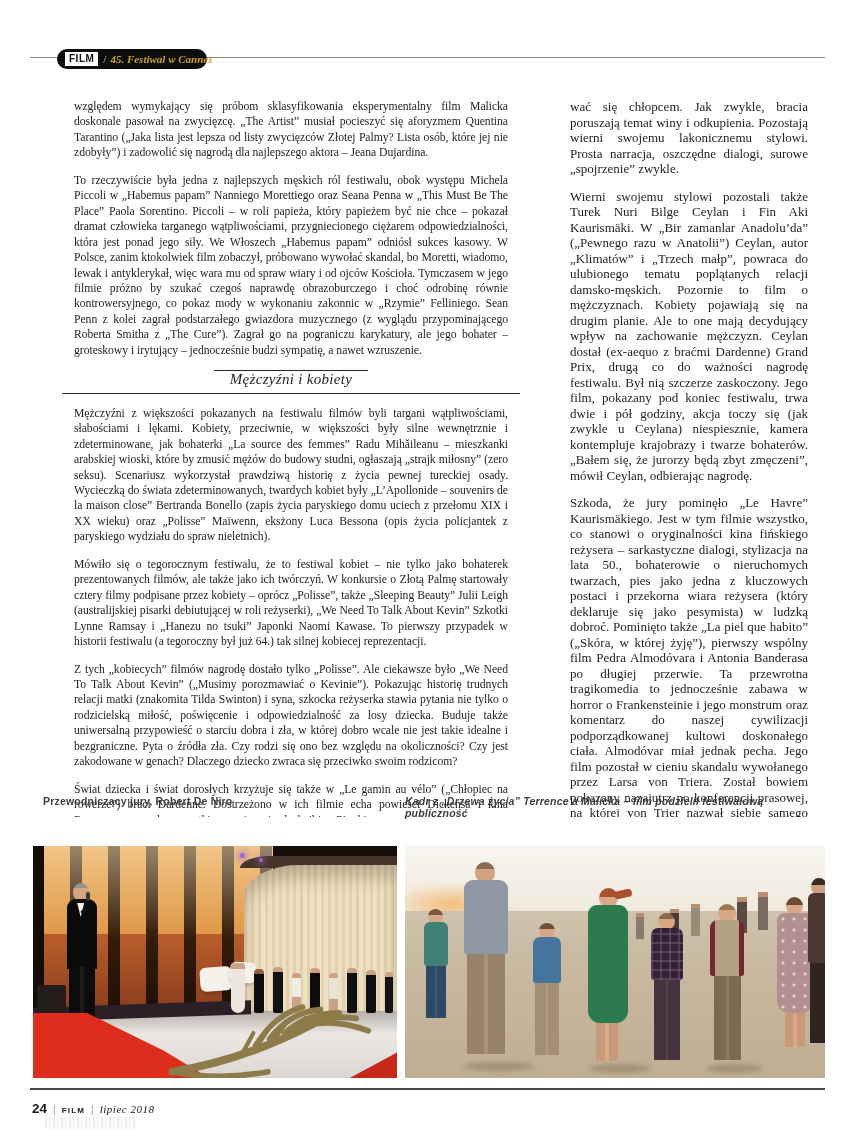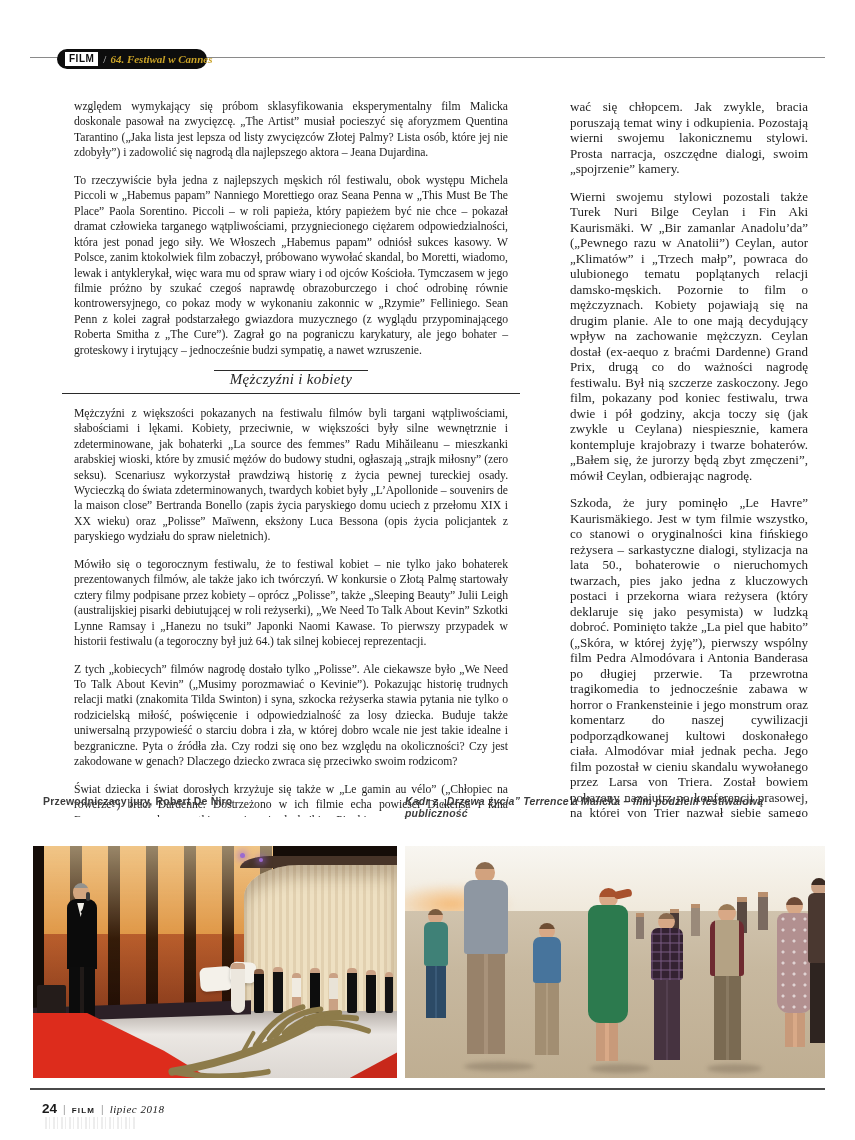--- a/index.html
+++ b/index.html
@@ -81,55 +81,55 @@
      background:radial-gradient(closest-side,rgba(246,176,96,.8),rgba(246,176,96,0));filter:blur(3px);}
   .pr-sand{left:0;top:28%;width:100%;height:72%;
      background:linear-gradient(180deg,#d0c3ad 0%,#c7b89f 35%,#bfae92 100%);}
   .person{position:absolute;}
   .p-head{position:absolute;border-radius:50%;}
   .p-body{position:absolute;}
   .shadow{position:absolute;background:rgba(60,45,30,.22);border-radius:50%;filter:blur(2px);}
 
   
   .bottom-rule{position:absolute;left:30px;top:1088px;width:795px;height:2px;background:#4a4a4a;}
-  .footer{position:absolute;left:42px;top:1101px;display:flex;align-items:baseline;gap:6px;
+  .footer{position:absolute;left:32px;top:1101px;display:flex;align-items:baseline;gap:6px;
           font-family:"Liberation Sans",sans-serif;color:#1a1a1a;}
   .f-page{font-weight:bold;font-size:13.5px;}
   .f-div{color:#9a9a9a;font-size:10px;}
   .f-mag{font-weight:bold;font-size:8px;letter-spacing:1.2px;}
   .f-issue{font-family:"Liberation Serif",serif;font-style:italic;font-size:11px;letter-spacing:.5px;}
   .barcode{position:absolute;left:45px;top:1117px;width:90px;height:12px;opacity:.18;
      background:repeating-linear-gradient(90deg,#9a9a9a 0 2px,#ffffff 2px 4px,#9a9a9a 4px 5px,#ffffff 5px 8px);}
 </style>
 </head>
 <body>
 
 <div class="page">
 
   <div class="top-rule"></div>
   <div class="header-pill">
     <span class="brand-box">FILM</span>
     <span class="pill-slash">/</span>
-    <span class="pill-section">64. Festiwal w Cannes</span>
+    <span class="pill-section">45. Festiwal w Cannes</span>
   </div>
 
   <div class="article">
     <div class="col col1">
       <p class="para">względem wymykający się próbom sklasyfikowania eksperymentalny film Malicka doskonale pasował na zwycięzcę. „The Artist” musiał pocieszyć się aforyzmem Quentina Tarantino („Jaka lista jest lepsza od listy zwycięzców Złotej Palmy? Lista osób, które jej nie zdobyły”) i zadowolić się nagrodą dla najlepszego aktora – Jeana Dujardina.</p>
       <p class="para">To rzeczywiście była jedna z najlepszych męskich ról festiwalu, obok występu Michela Piccoli w „Habemus papam” Nanniego Morettiego oraz Seana Penna w „This Must Be The Place” Paola Sorentino. Piccoli – w roli papieża, który papieżem być nie chce – pokazał dramat człowieka targanego wątpliwościami, przygniecionego ciężarem odpowiedzialności, która jest ponad jego siły. We Włoszech „Habemus papam” odniósł sukces kasowy. W Polsce, zanim ktokolwiek film zobaczył, próbowano wywołać skandal, bo Moretti, wiadomo, lewak i antyklerykał, więc wara mu od spraw wiary i od ojców Kościoła. Tymczasem w jego filmie próżno by szukać czegoś naprawdę obrazoburczego i choć odrobinę równie kontrowersyjnego, co pokaz mody w wykonaniu zakonnic w „Rzymie” Felliniego. Sean Penn z kolei zagrał podstarzałego gwiazdora muzycznego (z wyglądu przypominającego Roberta Smitha z „The Cure”). Zagrał go na pograniczu karykatury, ale jego bohater – groteskowy i irytujący – jednocześnie budzi sympatię, a nawet wzruszenie.</p>
       <div class="sec-head">
         <span class="sec-head-inner">Mężczyźni i kobiety</span>
       </div>
       <p class="para">Mężczyźni z większości pokazanych na festiwalu filmów byli targani wątpliwościami, słabościami i lękami. Kobiety, przeciwnie, w większości były silne wewnętrznie i zdeterminowane, jak bohaterki „La source des femmes” Radu Mihăileanu – mieszkanki arabskiej wioski, które by zmusić mężów do budowy studni, ogłaszają „strajk miłosny” (zero seksu). Scenariusz wykorzystał prawdziwą historię z życia pewnej tureckiej osady. Wycieczką do świata zdeterminowanych, twardych kobiet były „L’Apollonide – souvenirs de la maison close” Bertranda Bonello (zapis życia paryskiego domu uciech z przełomu XIX i XX wieku) oraz „Polisse” Maïwenn, eksżony Luca Bessona (opis życia policjantek z paryskiego wydziału do spraw nieletnich).</p>
       <p class="para">Mówiło się o tegorocznym festiwalu, że to festiwal kobiet – nie tylko jako bohaterek prezentowanych filmów, ale także jako ich twórczyń. W konkursie o Złotą Palmę startowały cztery filmy podpisane przez kobiety – oprócz „Polisse”, także „Sleeping Beauty” Julii Leigh (australijskiej pisarki debiutującej w roli reżyserki), „We Need To Talk About Kevin” Szkotki Lynne Ramsay i „Hanezu no tsuki” Japonki Naomi Kawase. To pierwszy przypadek w historii festiwalu (a tegoroczny był już 64.) tak silnej kobiecej reprezentacji.</p>
       <p class="para">Z tych „kobiecych” filmów nagrodę dostało tylko „Polisse”. Ale ciekawsze było „We Need To Talk About Kevin” („Musimy porozmawiać o Kevinie”). Pokazując historię trudnych relacji matki (znakomita Tilda Swinton) i syna, szkocka reżyserka stawia pytania nie tylko o rodzicielską miłość, poświęcenie i odpowiedzialność za losy dziecka. Buduje także uniwersalną przypowieść o starciu dobra i zła, w której dobro wcale nie jest takie idealne i bezgraniczne. Pyta o źródła zła. Czy rodzi się ono bez względu na okoliczności? Czy jest zakodowane w genach? Dlaczego dziecko zwraca się przeciwko swoim rodzicom?</p>
       <p class="para">Świat dziecka i świat dorosłych krzyżuje się także w „Le gamin au vélo” („Chłopiec na rowerze”) braci Dardenne. Dostrzeżono w ich filmie echa powieści Dickensa i kina Bressona, a przede wszystkim nawiązania do bajki o Pinokiu – z nieufnym, porzuconym przez ojca nastolatkiem, który kłamie, i dobrą wróżką (młodą fryzjerką), która postanawia zaopieko-</p>
     </div>
     <div class="col col2">
-      <p class="para">wać się chłopcem. Jak zwykle, bracia poruszają temat winy i odkupienia. Pozostają wierni swojemu lakonicznemu stylowi. Prosta narracja, oszczędne dialogi, swoim „spojrzenie” kamery.</p>
+      <p class="para">wać się chłopcem. Jak zwykle, bracia poruszają temat winy i odkupienia. Pozostają wierni swojemu lakonicznemu stylowi. Prosta narracja, oszczędne dialogi, surowe „spojrzenie” zwykle.</p>
       <p class="para">Wierni swojemu stylowi pozostali także Turek Nuri Bilge Ceylan i Fin Aki Kaurismäki. W „Bir zamanlar Anadolu’da” („Pewnego razu w Anatolii”) Ceylan, autor „Klimatów” i „Trzech małp”, powraca do ulubionego tematu poplątanych relacji damsko-męskich. Pozornie to film o mężczyznach. Kobiety pojawiają się na drugim planie. Ale to one mają decydujący wpływ na zachowanie mężczyzn. Ceylan dostał (ex-aequo z braćmi Dardenne) Grand Prix, drugą co do ważności nagrodę festiwalu. Był nią szczerze zaskoczony. Jego film, pokazany pod koniec festiwalu, trwa dwie i pół godziny, akcja toczy się (jak zwykle u Ceylana) niespiesznie, kamera kontempluje krajobrazy i twarze bohaterów. „Bałem się, że jurorzy będą zbyt zmęczeni”, mówił Ceylan, odbierając nagrodę.</p>
       <p class="para">Szkoda, że jury pominęło „Le Havre” Kaurismäkiego. Jest w tym filmie wszystko, co stanowi o oryginalności kina fińskiego reżysera – sarkastyczne dialogi, stylizacja na lata 50., bohaterowie o nieruchomych twarzach, pies jako jedna z kluczowych postaci i przekorna wiara reżysera (który deklaruje się jako pesymista) w ludzką dobroć. Pominięto także „La piel que habito” („Skóra, w której żyję”), pierwszy wspólny film Pedra Almodóvara i Antonia Banderasa po długiej przerwie. Ta przewrotna tragikomedia to jednocześnie zabawa w horror o Frankensteinie i jego monstrum oraz komentarz do naszej cywilizacji podporządkowanej kultowi doskonałego ciała. Almodóvar miał jednak pecha. Jego film pozostał w cieniu skandalu wywołanego przez Larsa von Triera. Został bowiem pokazany nazajutrz po konferencji prasowej, na której von Trier nazwał siebie samego nazistą oraz oznajmił, że rozumie Adolfa Hitlera, a nawet z nim nieco sympatyzuje. Nikt nie miał głowy do Almodóvara, cały festiwal żył aferą von Triera.</p>
       <div class="sec-head">
         <span class="sec-head-inner">Wszystko na podzielił</span>
       </div>
       <p class="para">Niefortunny, głupi żart, wygłoszony w języku angielskim, który nie jest dla reżysera ojczy-</p>
     </div>
   </div>
 
   <div class="caption caption-left">Przewodniczący jury, Robert De Niro</div>

